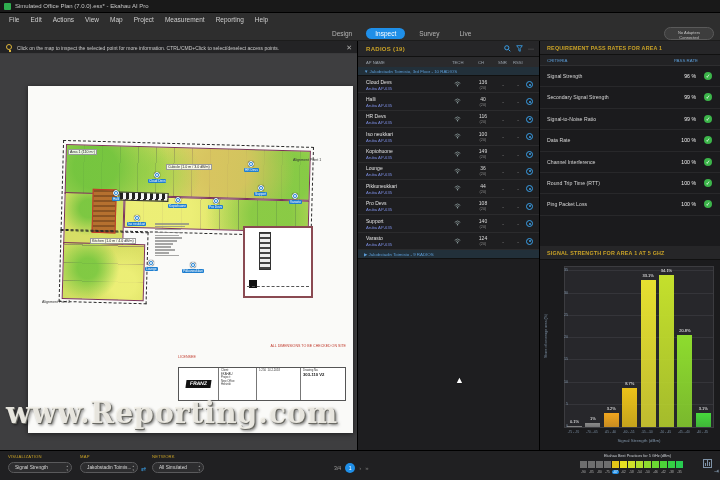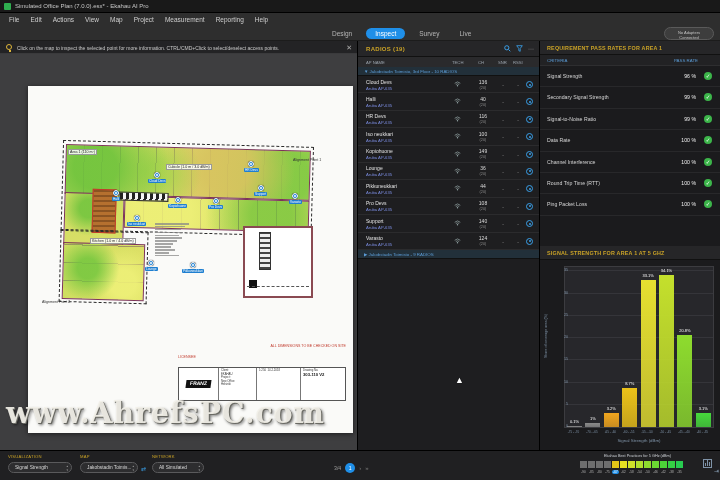--- a/index.html
+++ b/index.html
@@ -292,21 +292,21 @@
           <div><span>1:250</span>&nbsp;&nbsp;<span>14.2.2018</span></div>
         </div>
         <div class="tb-cell" id="tb-c4">
           <div>Drawing No.</div>
           <div class="tb-big">303-110 V2</div>
         </div>
       </div>
     </div>
   </div>
 
-  <div id="watermark">www.AhrefsPC.com</div>
+  <div id="watermark">www.Reporting.com</div>
 
   <div id="banner">
     <div id="bulb"></div>
     <div id="banner-text">Click on the map to inspect the selected point for more information. CTRL/CMD+Click to select/deselect access points.</div>
     <div id="banner-close">✕</div>
   </div>
 </div>
 
 <div id="cursor">▲</div>
 

